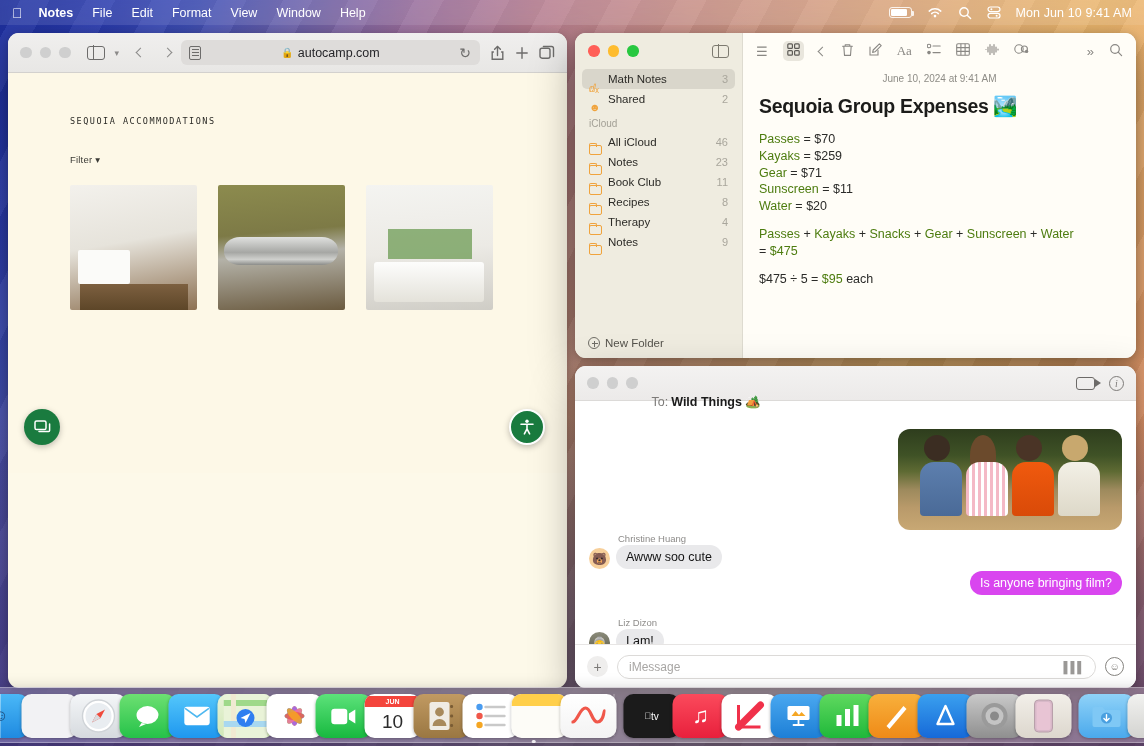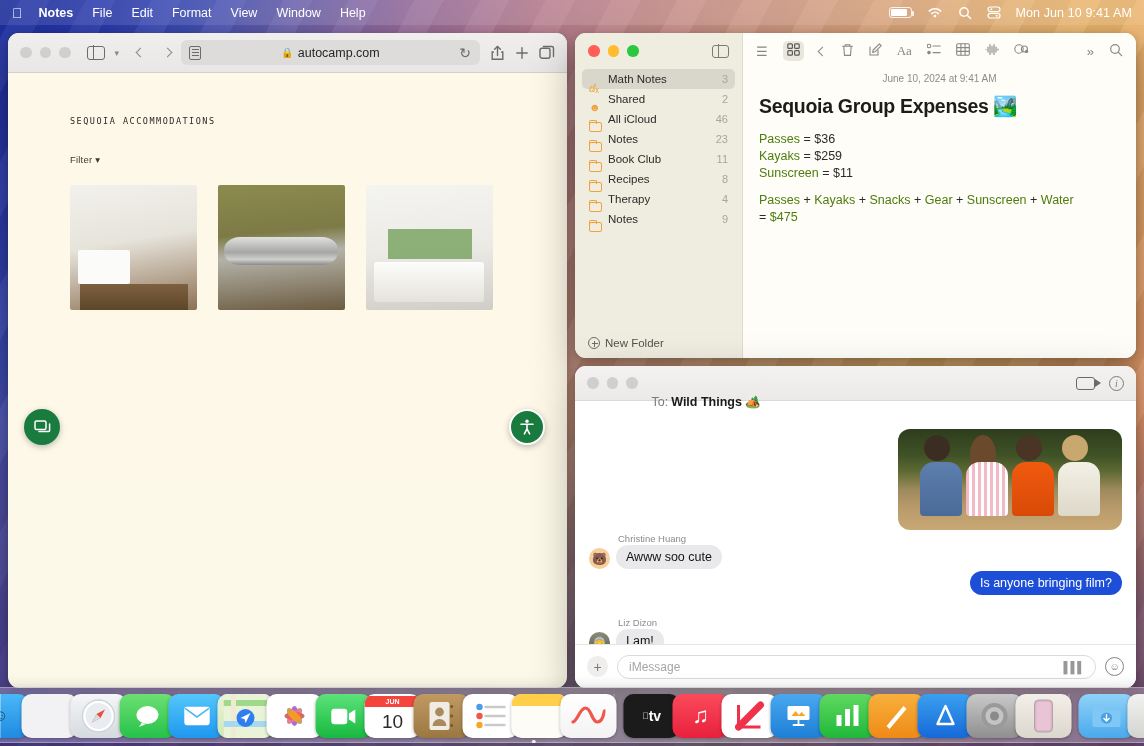--- a/index.html
+++ b/index.html
@@ -201,21 +201,21 @@
   .photo-msg .hair{ position:absolute; top:6px; width:26px; height:26px; border-radius:50%; }
 
   .msg-row{ display:flex; align-items:flex-end; gap:6px; }
   .msg-name{ font-size:9.5px; color:#8d8b89; margin-left:29px; margin-bottom:1px; }
   .avatar{ width:21px; height:21px; border-radius:50%; flex:none; font-size:12px; display:flex;
            align-items:center; justify-content:center; overflow:hidden; }
   .av1{ background:#f7cf9a; }
   .av2{ background:linear-gradient(#8b8b7a,#5e5e4e); }
   .bubble{ border-radius:14px; padding:4px 10px; font-size:12.5px; line-height:16px; max-width:320px; position:relative; }
   .bubble.them{ background:#e9e9eb; color:#131313; }
-  .bubble.me{ background:#1d4ed8; color:#fff; }
+  .bubble.me{ background:#d946ef; color:#fff; }
   #messages .composer{ height:44px; border-top:1px solid #e7e5e4; display:flex; align-items:center; gap:9px; padding:0 12px; background:#fff; }
   .plus-btn{ width:21px; height:21px; border-radius:50%; background:#efeeed; color:#7c7a78;
              display:flex; align-items:center; justify-content:center; font-size:14px; line-height:1; }
   #messages .field{ flex:1; height:24px; border:1px solid #dcdad8; border-radius:13px; display:flex; align-items:center;
                     padding:0 11px; font-size:12px; color:#a8a6a4; }
   #messages .field .wave{ margin-left:auto; color:#9a9896; letter-spacing:-1px; font-size:11px; }
   .emoji-btn{ width:19px; height:19px; border:1.4px solid #85837f; border-radius:50%; font-size:10px;
               display:flex; align-items:center; justify-content:center; color:#85837f; }
 
   
@@ -369,20 +369,21 @@
         <span class="gi">ⅆₓ</span>
         <span class="lbl">Math Notes</span>
         <span class="cnt">3</span>
       </div>
       <div class="nrow">
         <span class="gi">☻</span>
         <span class="lbl">Shared</span>
         <span class="cnt">2</span>
       </div>
 
+      <div class="ngroup">iCloud</div>
       <div class="nrow">
         <span class="gi">
             <span class="folder"></span>
           </span>
         <span class="lbl">All iCloud</span>
         <span class="cnt">46</span>
       </div>
       <div class="nrow">
         <span class="gi">
             <span class="folder"></span>
@@ -484,33 +485,36 @@
         </span>
       </div>
 
       <div class="body">
         <div class="date">June 10, 2024 at 9:41 AM</div>
         <div class="ntitle">
           <span>Sequoia Group Expenses</span>
           <span>🏞️</span>
         </div>
 
-        <div class="line"><span class="v">Passes</span><span> = </span><span>$36</span></div>
+        <div class="line"><span class="v">Passes</span><span> = </span><span>$70</span></div>
         <div class="line"><span class="v">Kayaks</span><span> = </span><span>$259</span></div>
+        <div class="line"><span class="v">Gear</span><span> = </span><span>$71</span></div>
         <div class="line"><span class="v">Sunscreen</span><span> = </span><span>$11</span></div>
+        <div class="line"><span class="v">Water</span><span> = </span><span>$20</span></div>
 
         <div class="gapline"></div>
 
         <div class="line">
           <span class="v">Passes</span><span> + </span><span class="v">Kayaks</span><span> + </span><span class="v">Snacks</span><span> + </span><span class="v">Gear</span><span> + </span><span class="v">Sunscreen</span><span> + </span><span class="v">Water</span>
         </div>
         <div class="line"><span>= </span><span class="v">$475</span></div>
 
         <div class="gapline"></div>
 
+        <div class="line"><span>$475</span><span> ÷ </span><span>5</span><span> = </span><span class="v">$95</span> <span>each</span></div>
       </div>
     </div>
   </div>
 
   <div class="win" id="messages">
     <div class="mtb">
       <span class="tl inactive">
           <i></i>
           <i></i>
           <i></i>
@@ -687,21 +691,21 @@
       <div class="dock-ic i-stocks">
         <svg width="34" height="24" viewBox="0 0 34 24">
             <path d="M1 18C6 18 8 4 14 4s6 14 12 14 6-9 7-11" stroke="#f0574a" stroke-width="3.2" fill="none" stroke-linecap="round"></path>
           </svg>
       </div>
     </div>
     <div class="dock-sep"></div>
     <div class="dock-item">
       <div class="dock-ic i-tv">
           <span style="font-size:9px"></span>
-          <span style="font-size:14px;font-weight:700">tv</span>
+          <span style="font-size:10px;font-weight:400">tv</span>
         </div>
     </div>
     <div class="dock-item">
       <div class="dock-ic i-music">♫</div>
     </div>
     <div class="dock-item">
       <div class="dock-ic i-news">
         <svg width="30" height="30" viewBox="0 0 30 30">
             <path d="M4 26L26 4" stroke="#f0314a" stroke-width="7" stroke-linecap="round"></path>
             <path d="M4 4v22h22" stroke="#f0314a" stroke-width="3" fill="none"></path>

